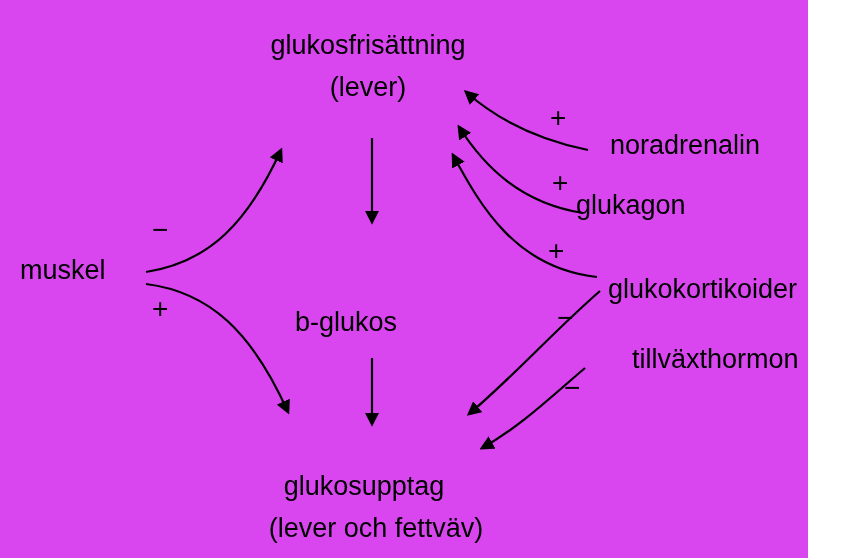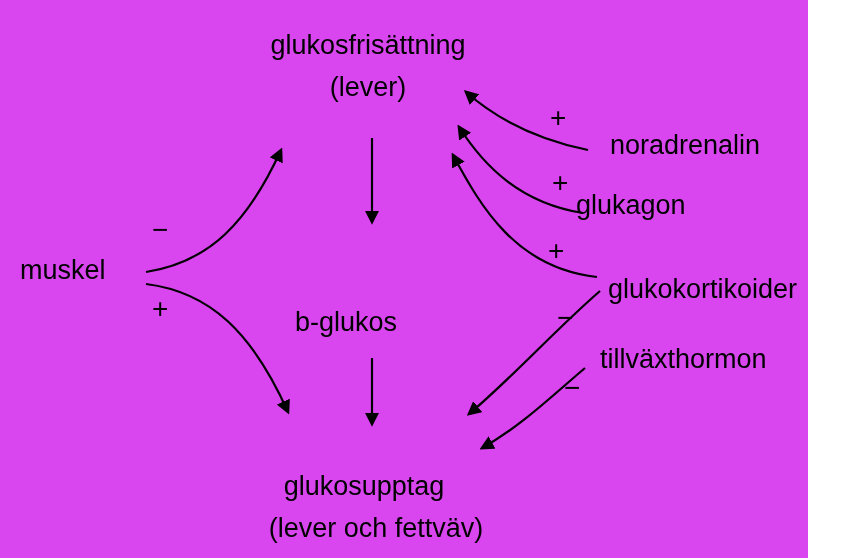--- a/index.html
+++ b/index.html
@@ -75,21 +75,21 @@
   <div class="label centered" style="left:376px; top:515px;">(lever och fettväv)</div>
 
   <div class="label" style="left:20px; top:257px;">muskel</div>
 
   <div class="label" style="left:610px; top:132px;">noradrenalin</div>
 
   <div class="label" style="left:576px; top:192px;">glukagon</div>
 
   <div class="label" style="left:608px; top:276px;">glukokortikoider</div>
 
-  <div class="label" style="left:600px; top:346px;">tillväxthormon</div>
+  <div class="label" style="left:632px; top:346px;">tillväxthormon</div>
 
   <div class="sign" style="left:152px; top:216px;">−</div>
   <div class="sign" style="left:152px; top:295px;">+</div>
 
   <div class="sign" style="left:550px; top:104px;">+</div>
   <div class="sign" style="left:552px; top:169px;">+</div>
   <div class="sign" style="left:548px; top:237px;">+</div>
   <div class="sign" style="left:557px; top:304px;">−</div>
   <div class="sign" style="left:564px; top:374px;">−</div>
 

